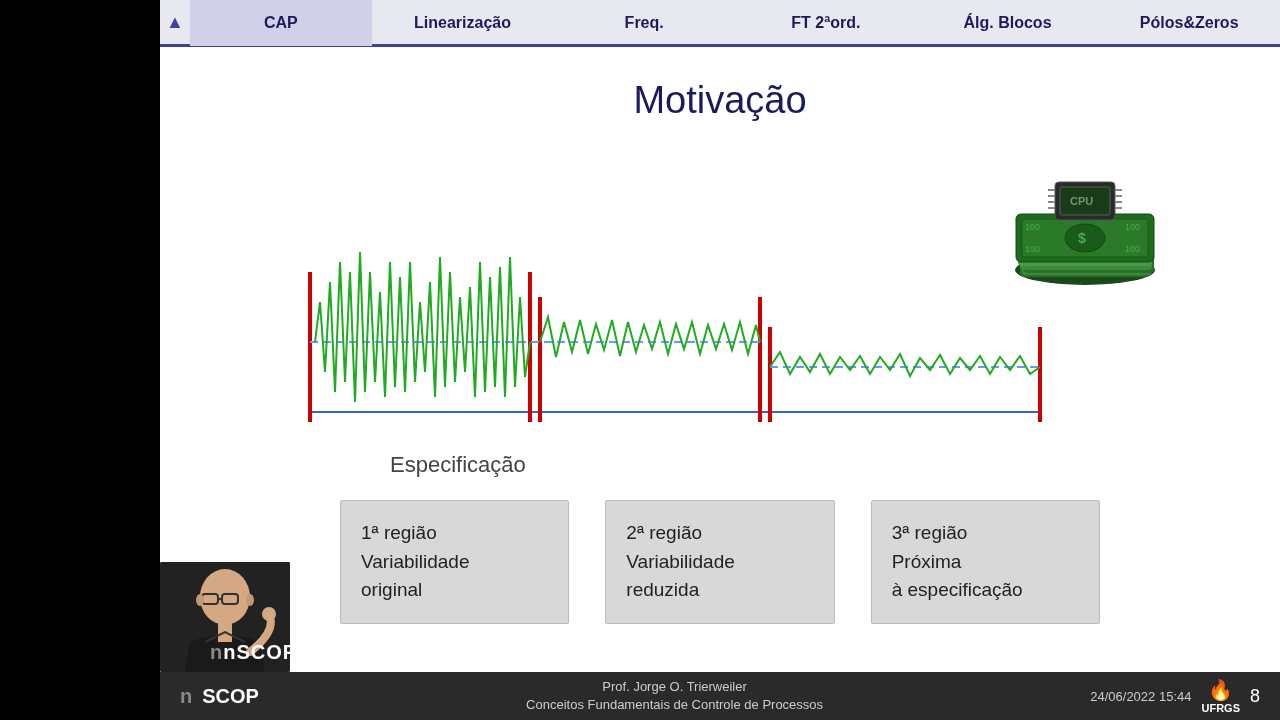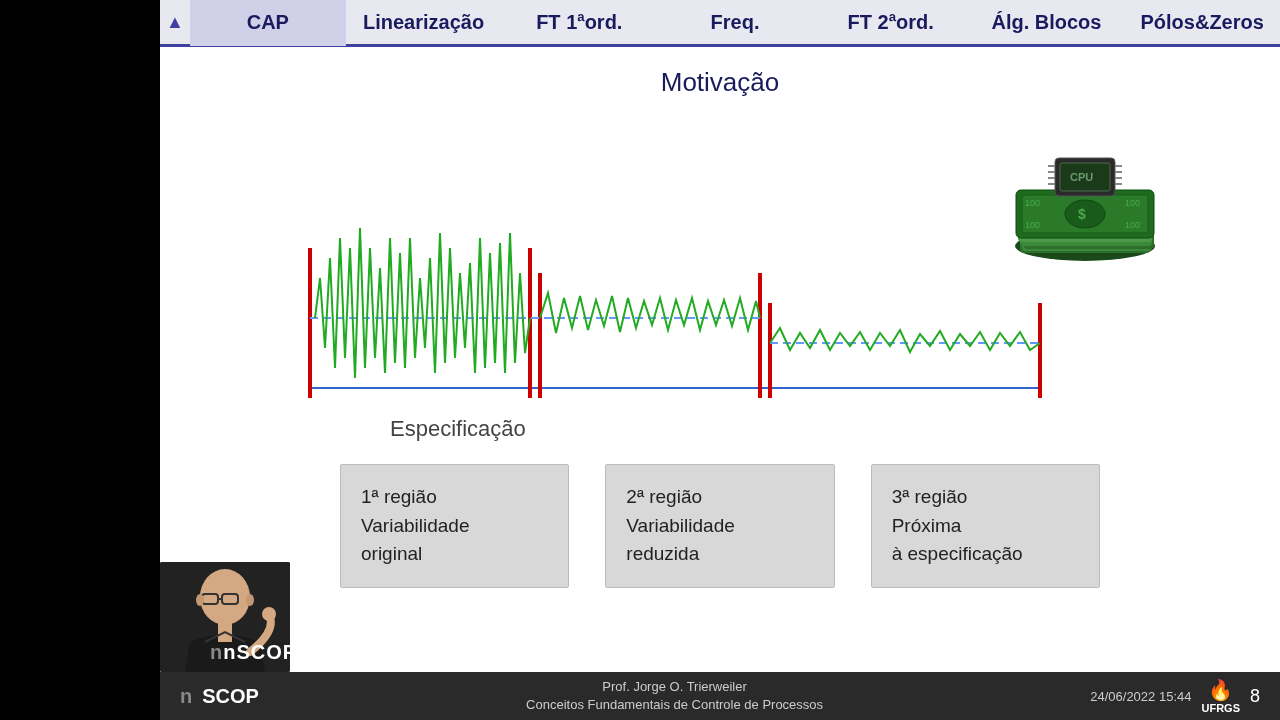--- a/index.html
+++ b/index.html
@@ -18,21 +18,21 @@
       width: 1120px;
       height: 47px;
       background: #e8e8f0;
       display: flex;
       align-items: center;
       border-bottom: 3px solid #4040a0;
     }
     .nav-item {
       flex: 1;
       text-align: center;
-      font-size: 20px;
+      font-size: 16px;
       font-weight: bold;
       color: #1a1a5e;
       cursor: pointer;
       padding: 0 4px;
       line-height: 47px;
     }
     .nav-item.active {
       background: #d0d0e8;
     }
     .nav-arrow {
@@ -57,24 +57,24 @@
       top: 47px;
       left: 160px;
       width: 1120px;
       height: 625px;
       background: #fff;
     }
 
     
     #slide-title {
       text-align: center;
-      font-size: 26px;
+      font-size: 38px;
       color: #1a1a5e;
       font-weight: normal;
-      padding-top: 20px;
+      padding-top: 32px;
       padding-bottom: 10px;
     }
 
     
     #chart-container {
       position: relative;
       margin: 10px auto 0;
       width: 740px;
       height: 290px;
     }
@@ -201,21 +201,20 @@
   </style>
 </head>
 <body>
 
 <div id="left-bar"></div>
 
 <nav id="top-nav">
   <div class="nav-arrow">▲</div>
   <div class="nav-item active">CAP</div>
   <div class="nav-item">Linearização</div>
-  <div class="nav-item">FT 1ªord.</div>
   <div class="nav-item">Freq.</div>
   <div class="nav-item">FT 2ªord.</div>
   <div class="nav-item">Álg. Blocos</div>
   <div class="nav-item">Pólos&amp;Zeros</div>
 </nav>
 
 <main id="slide-area">
   <h1 id="slide-title">Motivação</h1>
 
   <div style="position:relative; margin: 0 auto; width: 900px; height: 300px;">
@@ -283,21 +282,21 @@
         <line x1="55" y1="56" x2="48" y2="56" stroke="#888" stroke-width="2"></line>
         <line x1="115" y1="38" x2="122" y2="38" stroke="#888" stroke-width="2"></line>
         <line x1="115" y1="44" x2="122" y2="44" stroke="#888" stroke-width="2"></line>
         <line x1="115" y1="50" x2="122" y2="50" stroke="#888" stroke-width="2"></line>
         <line x1="115" y1="56" x2="122" y2="56" stroke="#888" stroke-width="2"></line>
         <text x="70" y="53" font-size="11" fill="#6a9a6a" font-weight="bold">CPU</text>
       </svg>
     </div>
   </div>
 
-  <p id="spec-label" style="margin-left:230px; font-size:22px; color:#444; margin-top:8px;">Especificação</p>
+  <p id="spec-label" style="margin-left:230px; font-size:22px; color:#444; margin-top:20px;">Especificação</p>
 
   <div id="boxes-row">
     <div class="region-box">
       <span>1ª região<br>Variabilidade<br>original</span>
     </div>
     <div class="region-box">
       <span>2ª região<br>Variabilidade<br>reduzida</span>
     </div>
     <div class="region-box">
       <span>3ª região<br>Próxima<br>à especificação</span>

